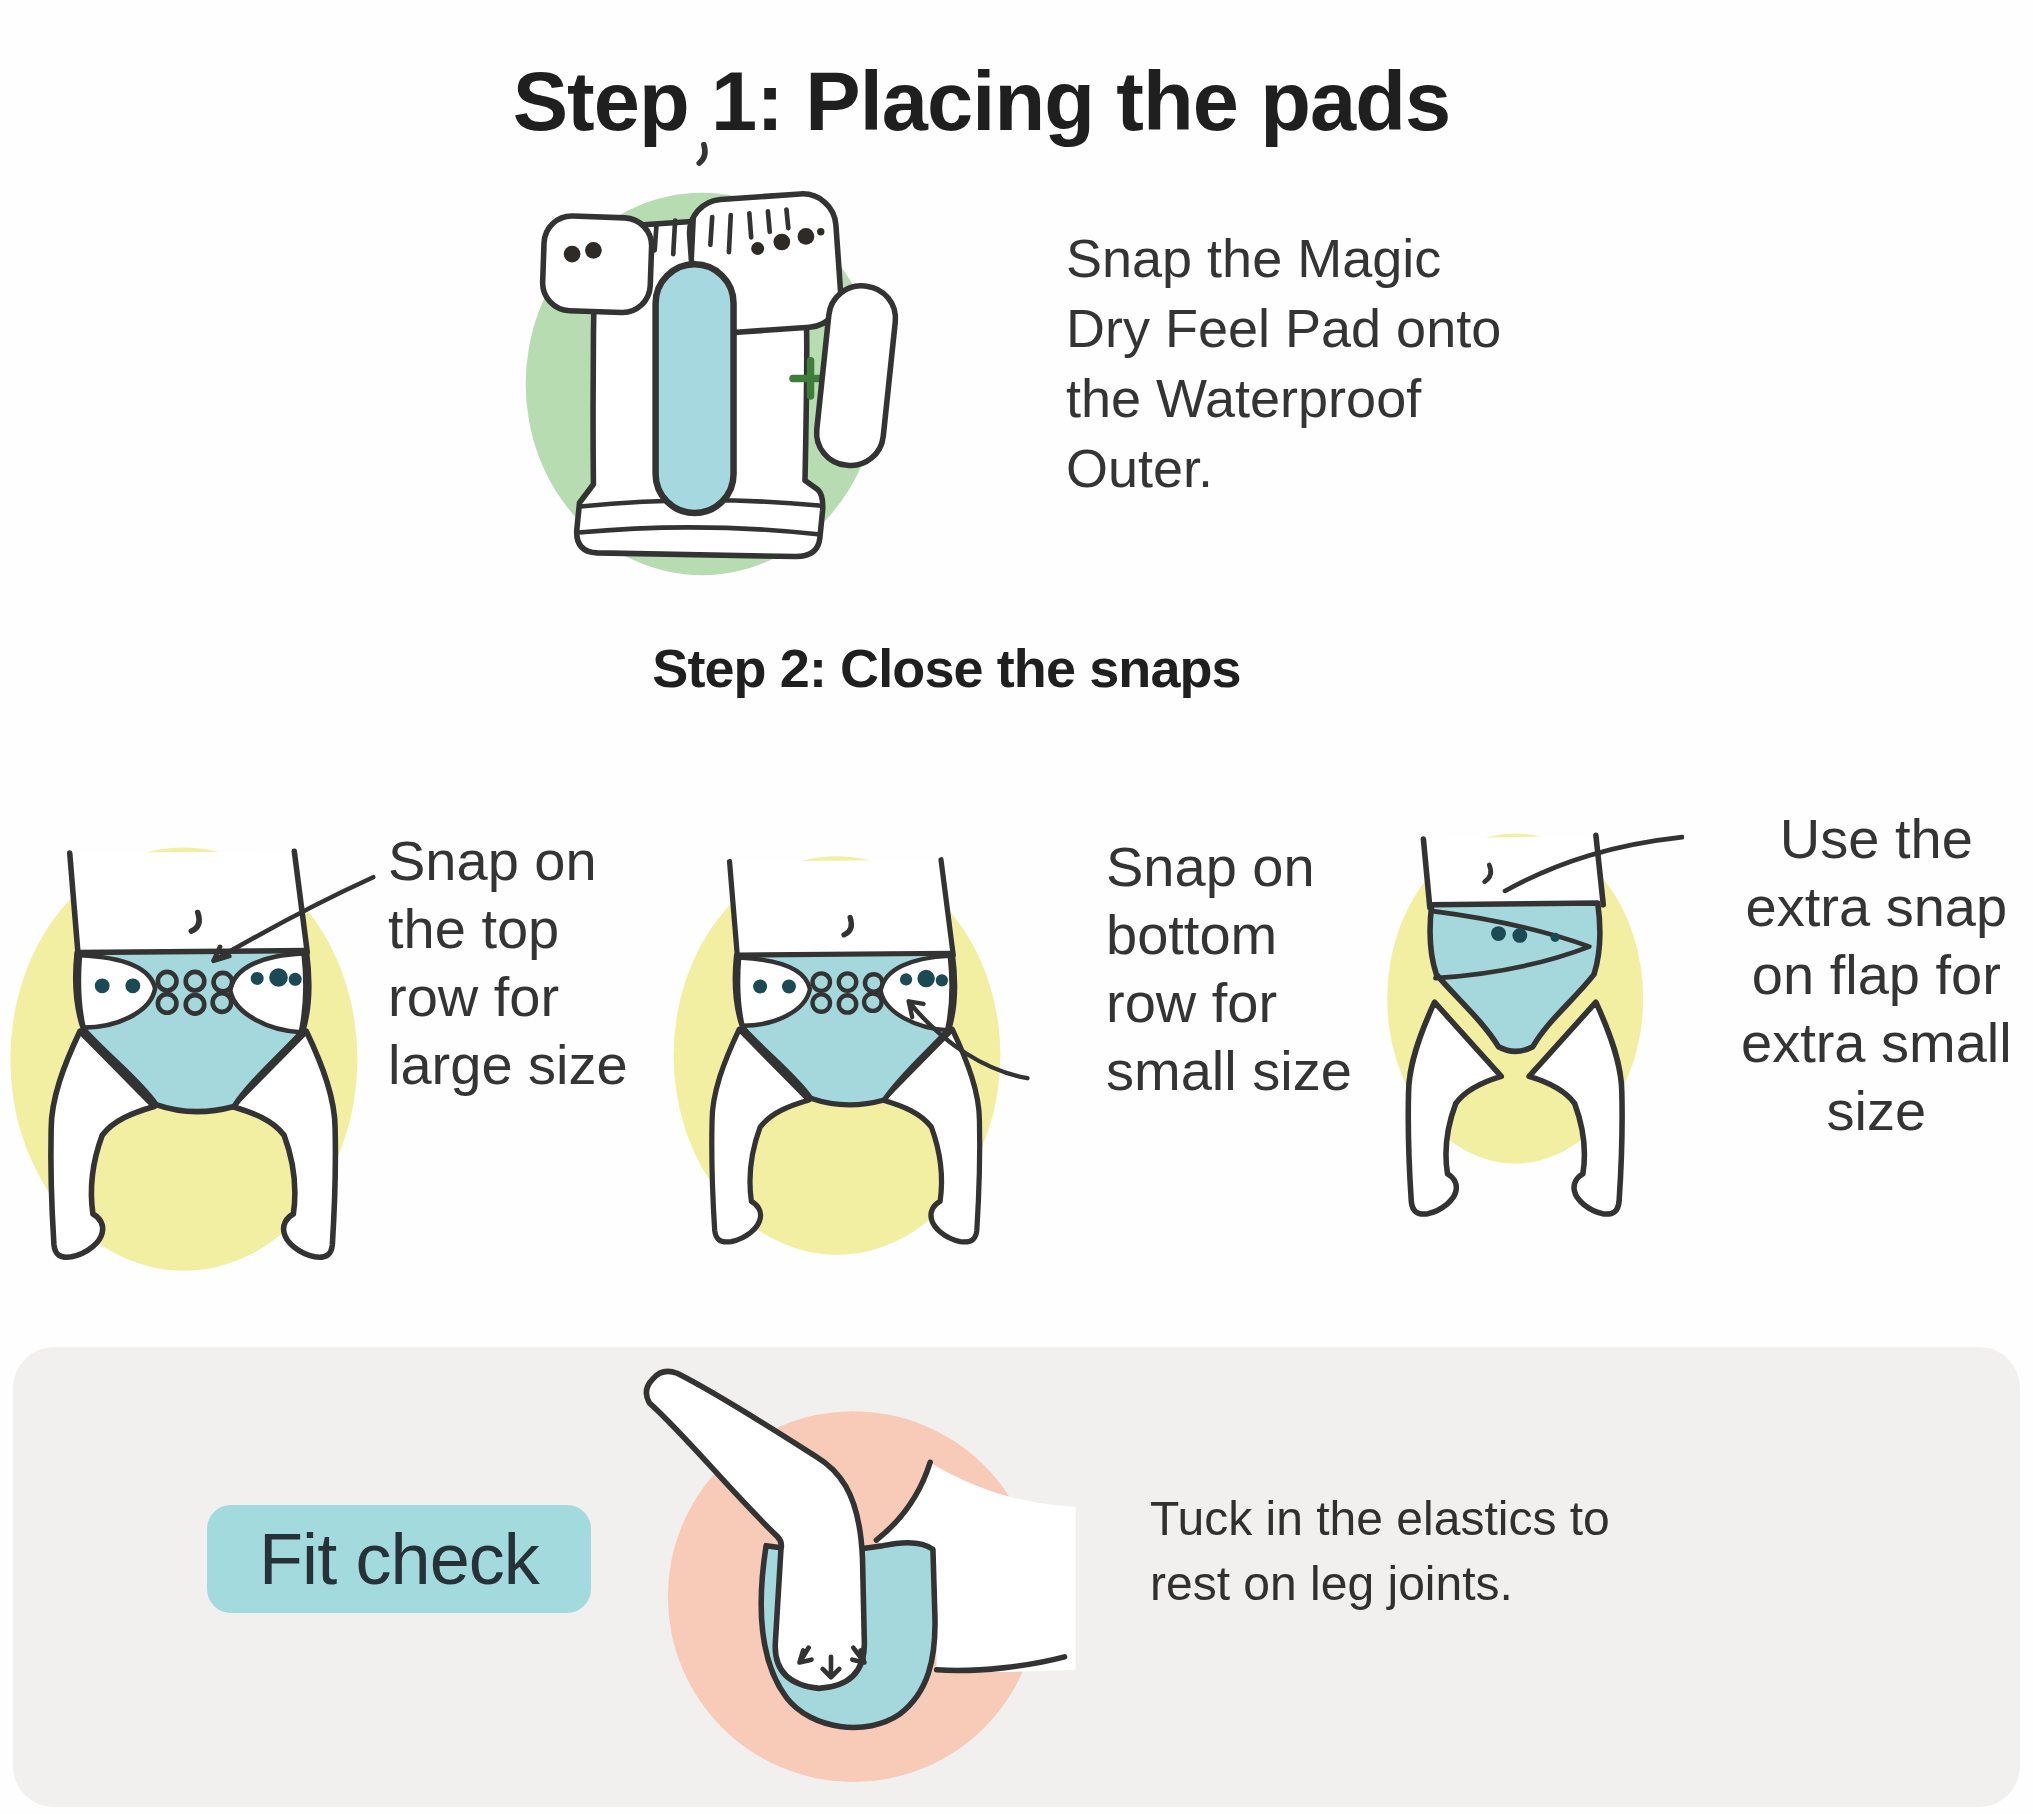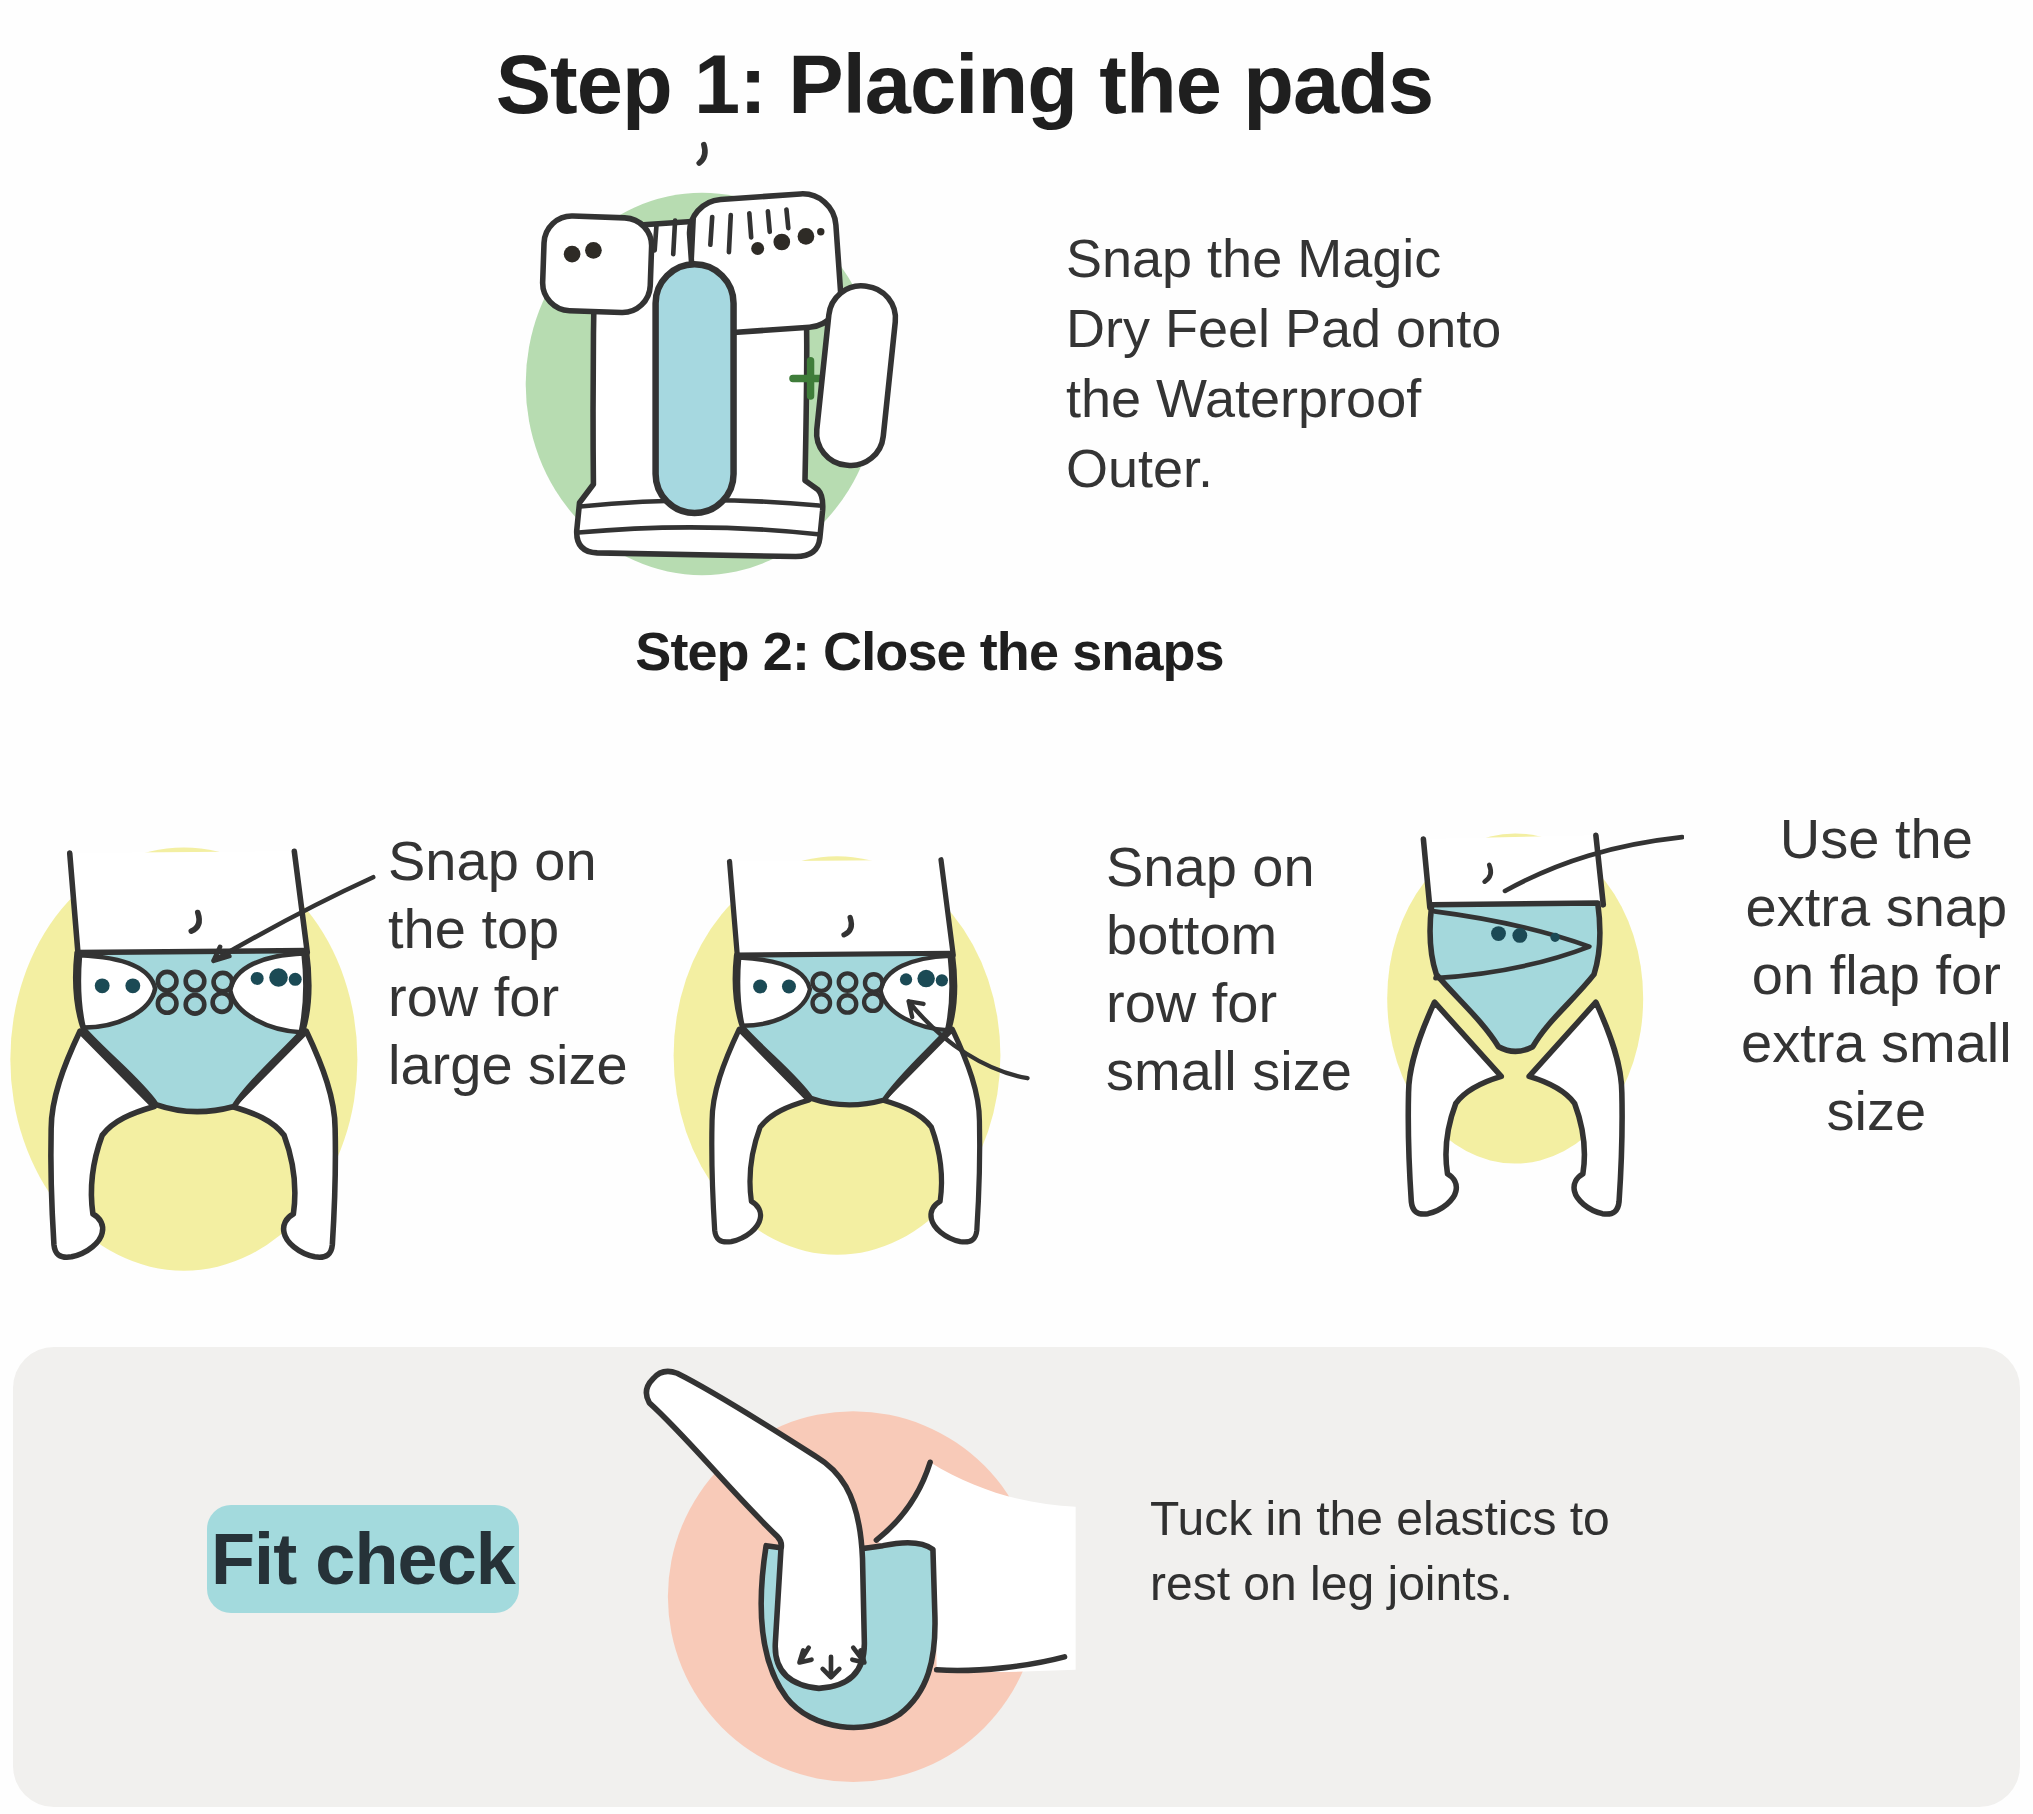--- a/index.html
+++ b/index.html
@@ -1,34 +1,34 @@
 <!DOCTYPE html>
 <html style="--c-outline: #333333; --c-ink: #2f2f2f; --c-heading: #1f1f1f; --c-green: #b7dcb1; --c-pad-blue: #a6d8e0; --c-diaper-blue: #a4d8dc; --c-yellow: #f3efa2; --c-pink: #f8cab8; --c-teal-label: #a3dadd; --c-panel-gray: #f1f0ee; --c-snap: #1b4a55; --c-plus-green: #3f7d3a;font-size:15px"><head>
 <meta charset="utf-8">
 <style>
   html,body{margin:0;padding:0;background:#fff;}
   .page{
     position:relative;width:2033px;height:1814px;overflow:hidden;background:#fefefe;
     font-family:"Liberation Sans", sans-serif;color:var(--c-ink,#2f2f2f);
   }
   .abs{position:absolute;}
-  h1,h2{margin:0;font-weight:700;color:var(--c-heading,#1f1f1f);letter-spacing:-0.9px;}
+  h1,h2{margin:17px;font-weight:700;color:var(--c-heading,#1f1f1f);letter-spacing:-0.9px;}
   .h1{left:278px;top:37px;width:1373px;font-size:83px;text-align:center;}
   .h2{left:243px;top:620px;width:1373px;font-size:54px;text-align:center;}
   .caption{font-size:56px;line-height:68px;color:#343434;}
   .caption span{display:block;}
   .step1-caption{left:1026px;top:223px;font-size:54px;line-height:70px;margin-left:40px;}
   .t1{left:388px;top:827px;}
   .t2{left:1106px;top:833px;}
   .t3{left:1741px;top:805px;text-align:center;}
   .fit-panel{left:13px;top:1347px;width:2007px;height:460px;border-radius:41px;background:var(--c-panel-gray,#f1f0ee);}
   .fit-label{
-    left:207px;top:1505px;width:312px;height:108px;border-radius:24px;
+    left:207px;top:1505px;width:384px;height:108px;border-radius:24px;
     background:var(--c-teal-label,#a3dadd);display:flex;align-items:center;justify-content:center;
-    font-size:72px;font-weight:700;color:#263238;letter-spacing:-0.9px;
+    font-size:72px;font-weight:400;color:#263238;letter-spacing:-0.9px;
   }
   .fit-note{left:1122px;top:1486px;font-size:48px;line-height:65px;color:#303030;margin-left:28px;}
   
   .ol{stroke:var(--c-outline,#333);fill:none;stroke-linecap:round;stroke-linejoin:round;} .s5{stroke-width:5px;} .s6{stroke-width:6px;} .s7{stroke-width:7px;} .s8{stroke-width:8px;}
   .f-white{fill:#fff;} .f-none{fill:none;}
   .f-green{fill:var(--c-green,#b7dcb1);}
   .f-yellow{fill:var(--c-yellow,#f3efa2);}
   .f-blue{fill:var(--c-diaper-blue,#a4d8dc);}
   .f-pad{fill:var(--c-pad-blue,#a6d8e0);}
   .f-pink{fill:var(--c-pink,#f8cab8);}

